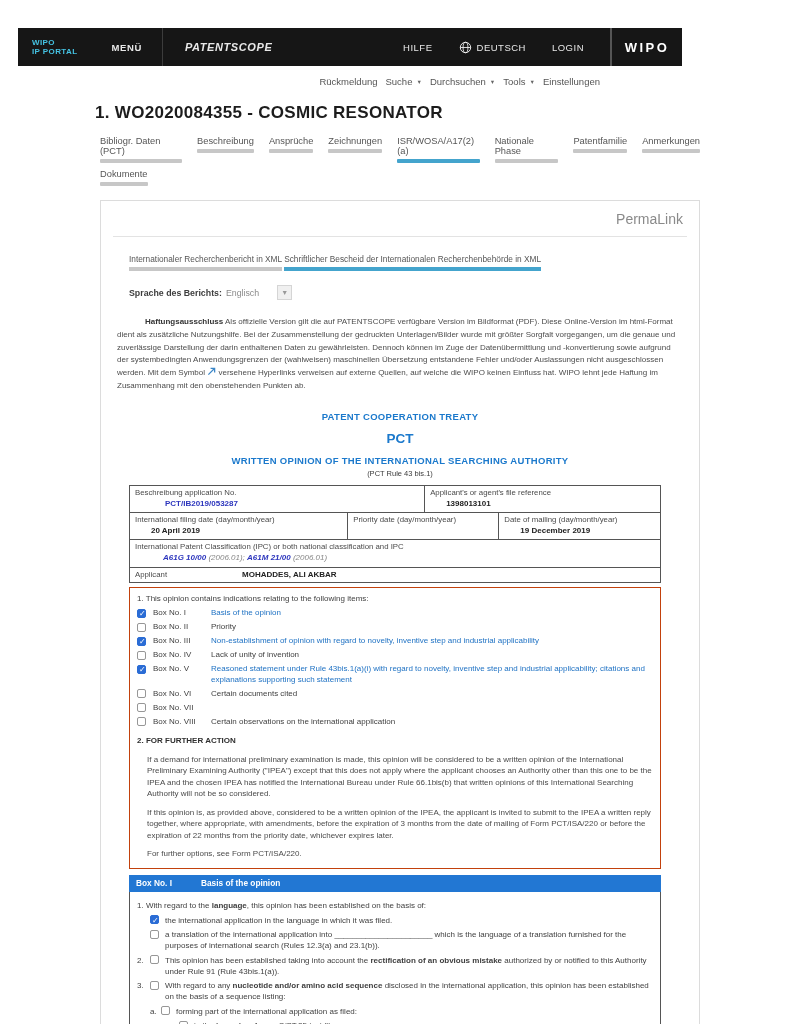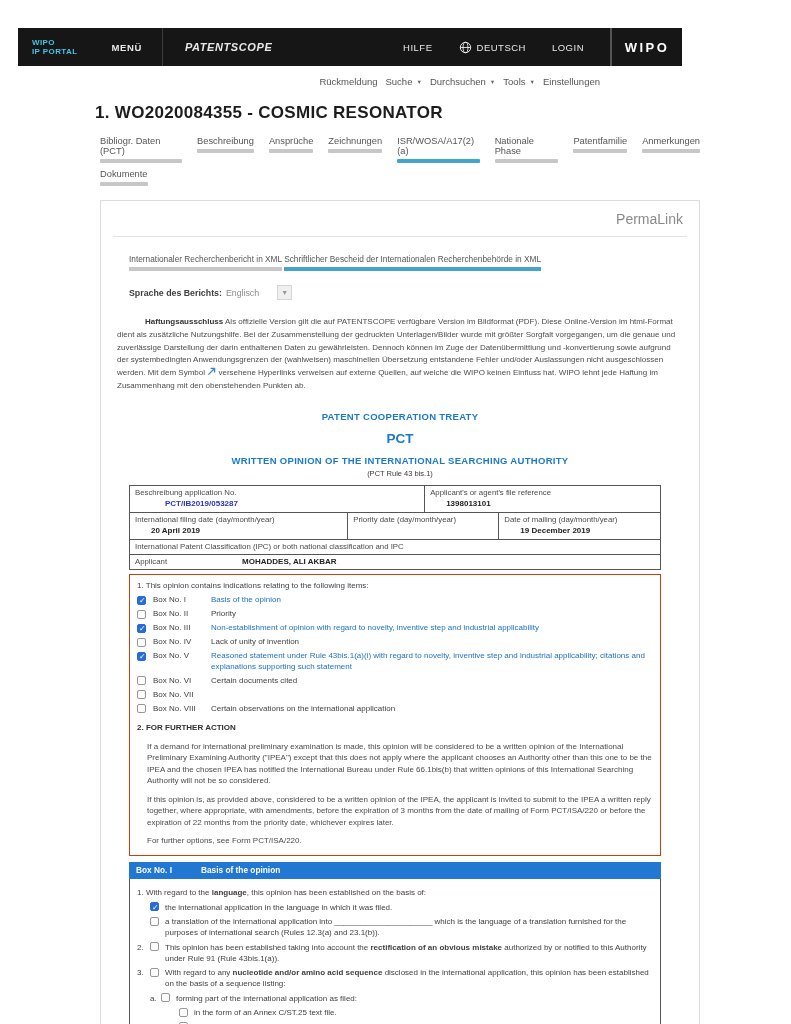--- a/index.html
+++ b/index.html
@@ -217,20 +217,26 @@
             <div>Priority date (day/month/year)</div>
           </div>
           <div class="icell" style="width:30.5%">
             <div>Date of mailing (day/month/year)</div>
             <div class="ival">19 December 2019</div>
           </div>
         </div>
         <div class="irow">
           <div class="icell" style="width:100%">
             <div>International Patent Classification (IPC) or both national classification and IPC</div>
+            <div class="ipcline">
+              <span class="ipc-code">A61G 10/00</span>
+              <span class="ipc-ver">(2006.01);</span>
+              <span class="ipc-code">A61M 21/00</span>
+              <span class="ipc-ver">(2006.01)</span>
+            </div>
           </div>
         </div>
         <div class="irow">
           <div class="icell approw" style="width:100%">
             <div>Applicant</div>
             <div class="appval">MOHADDES, ALI AKBAR</div>
           </div>
         </div>
       </div>
 

